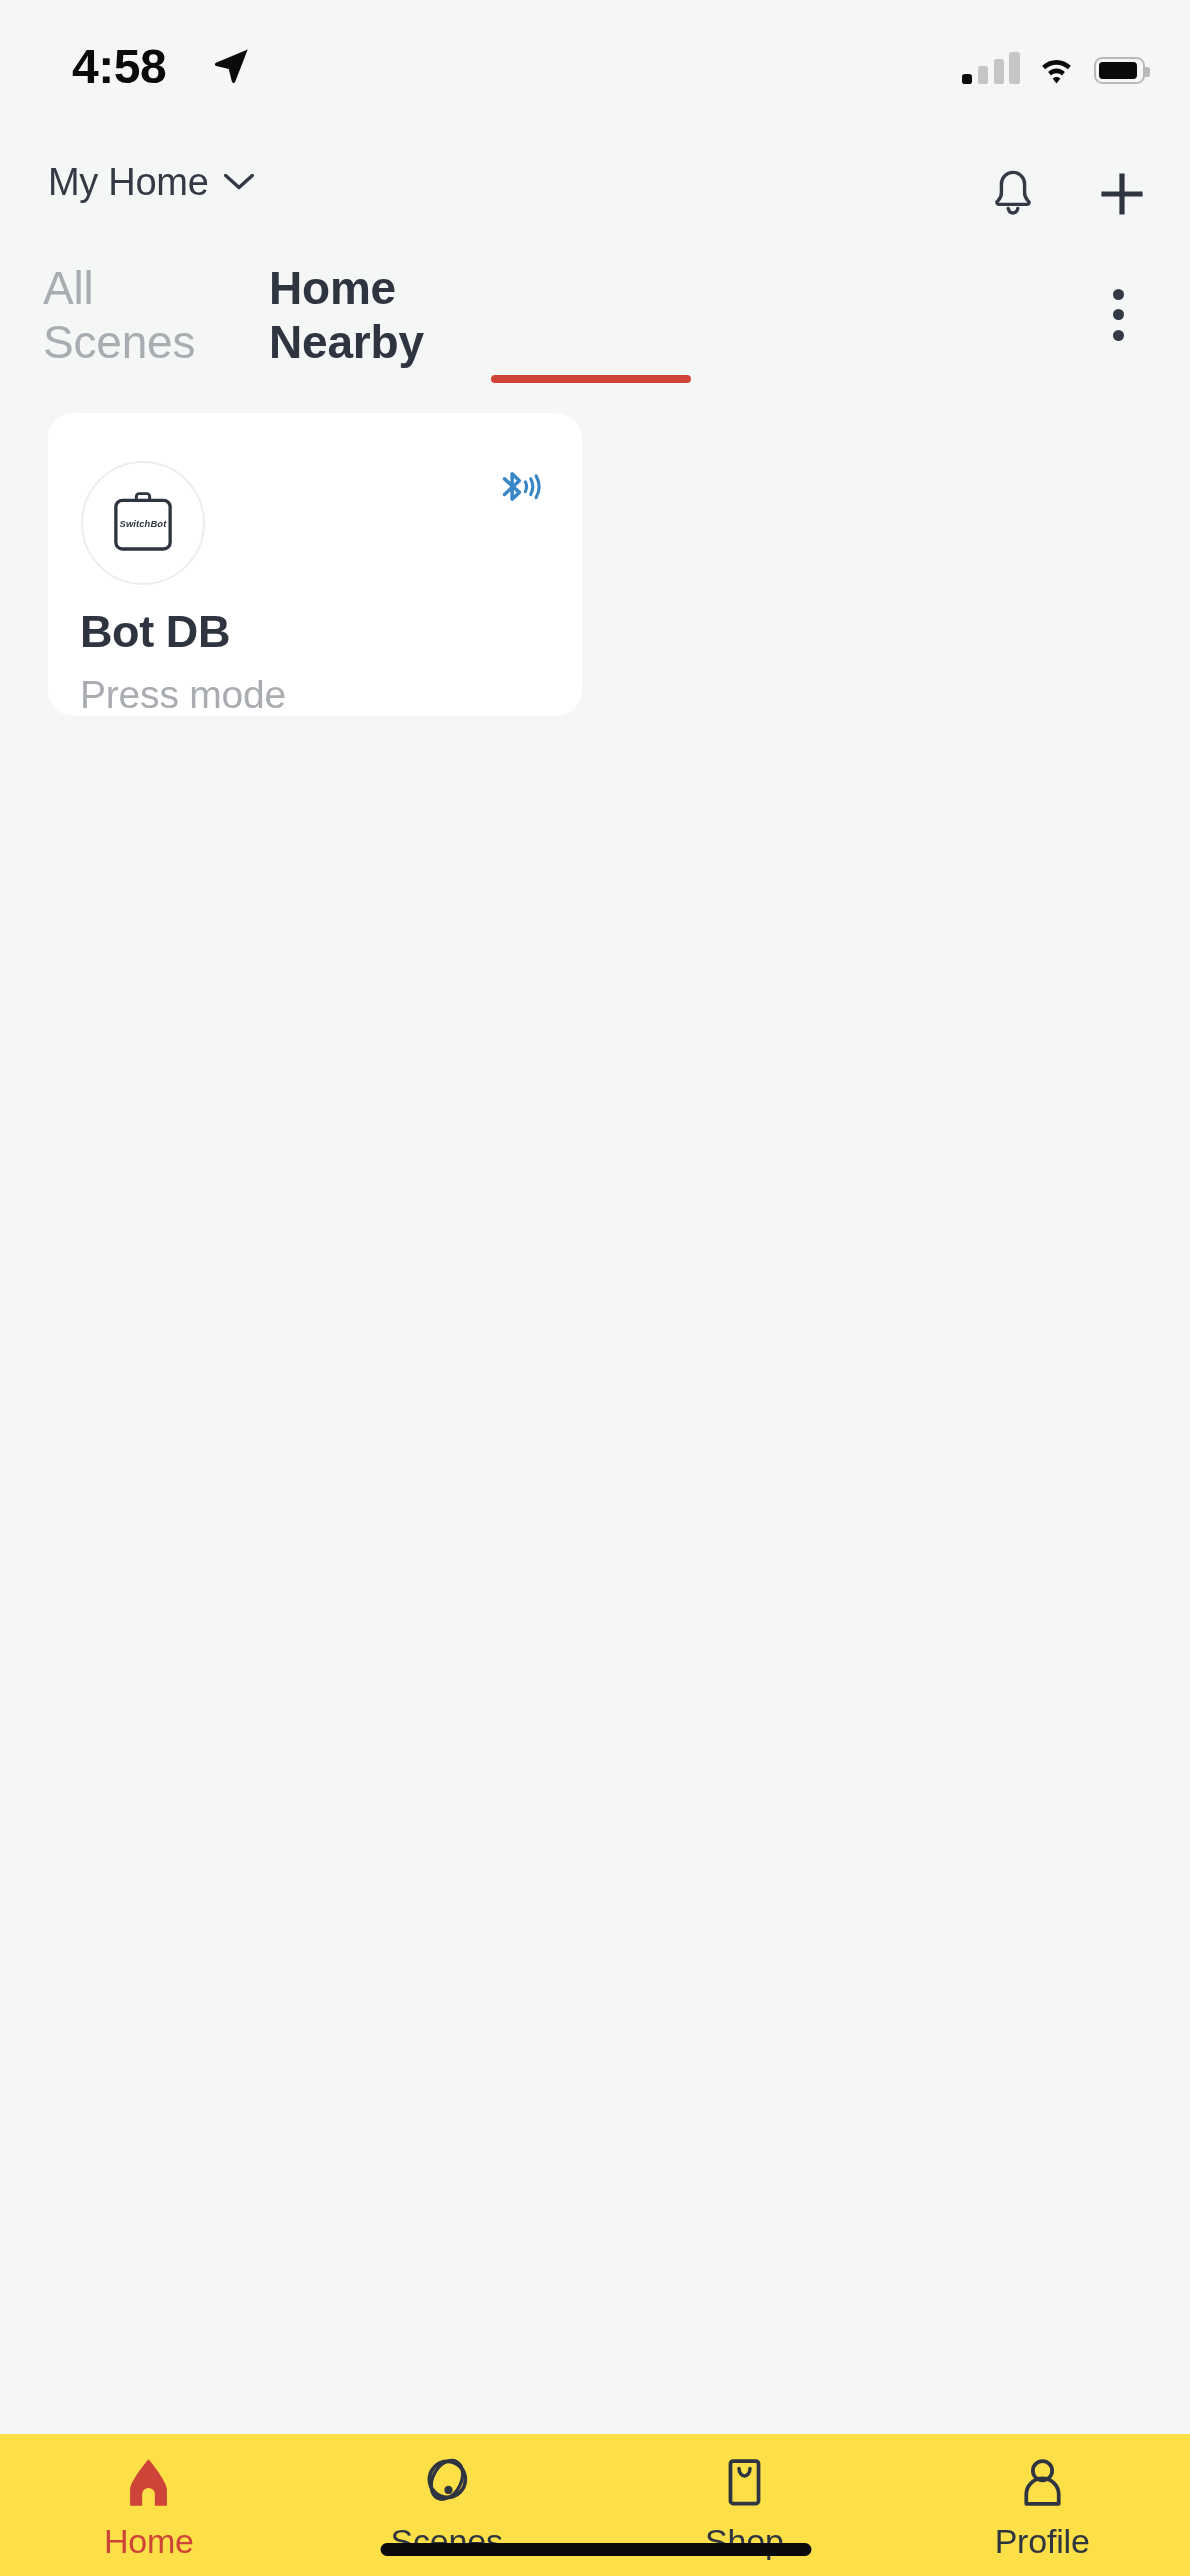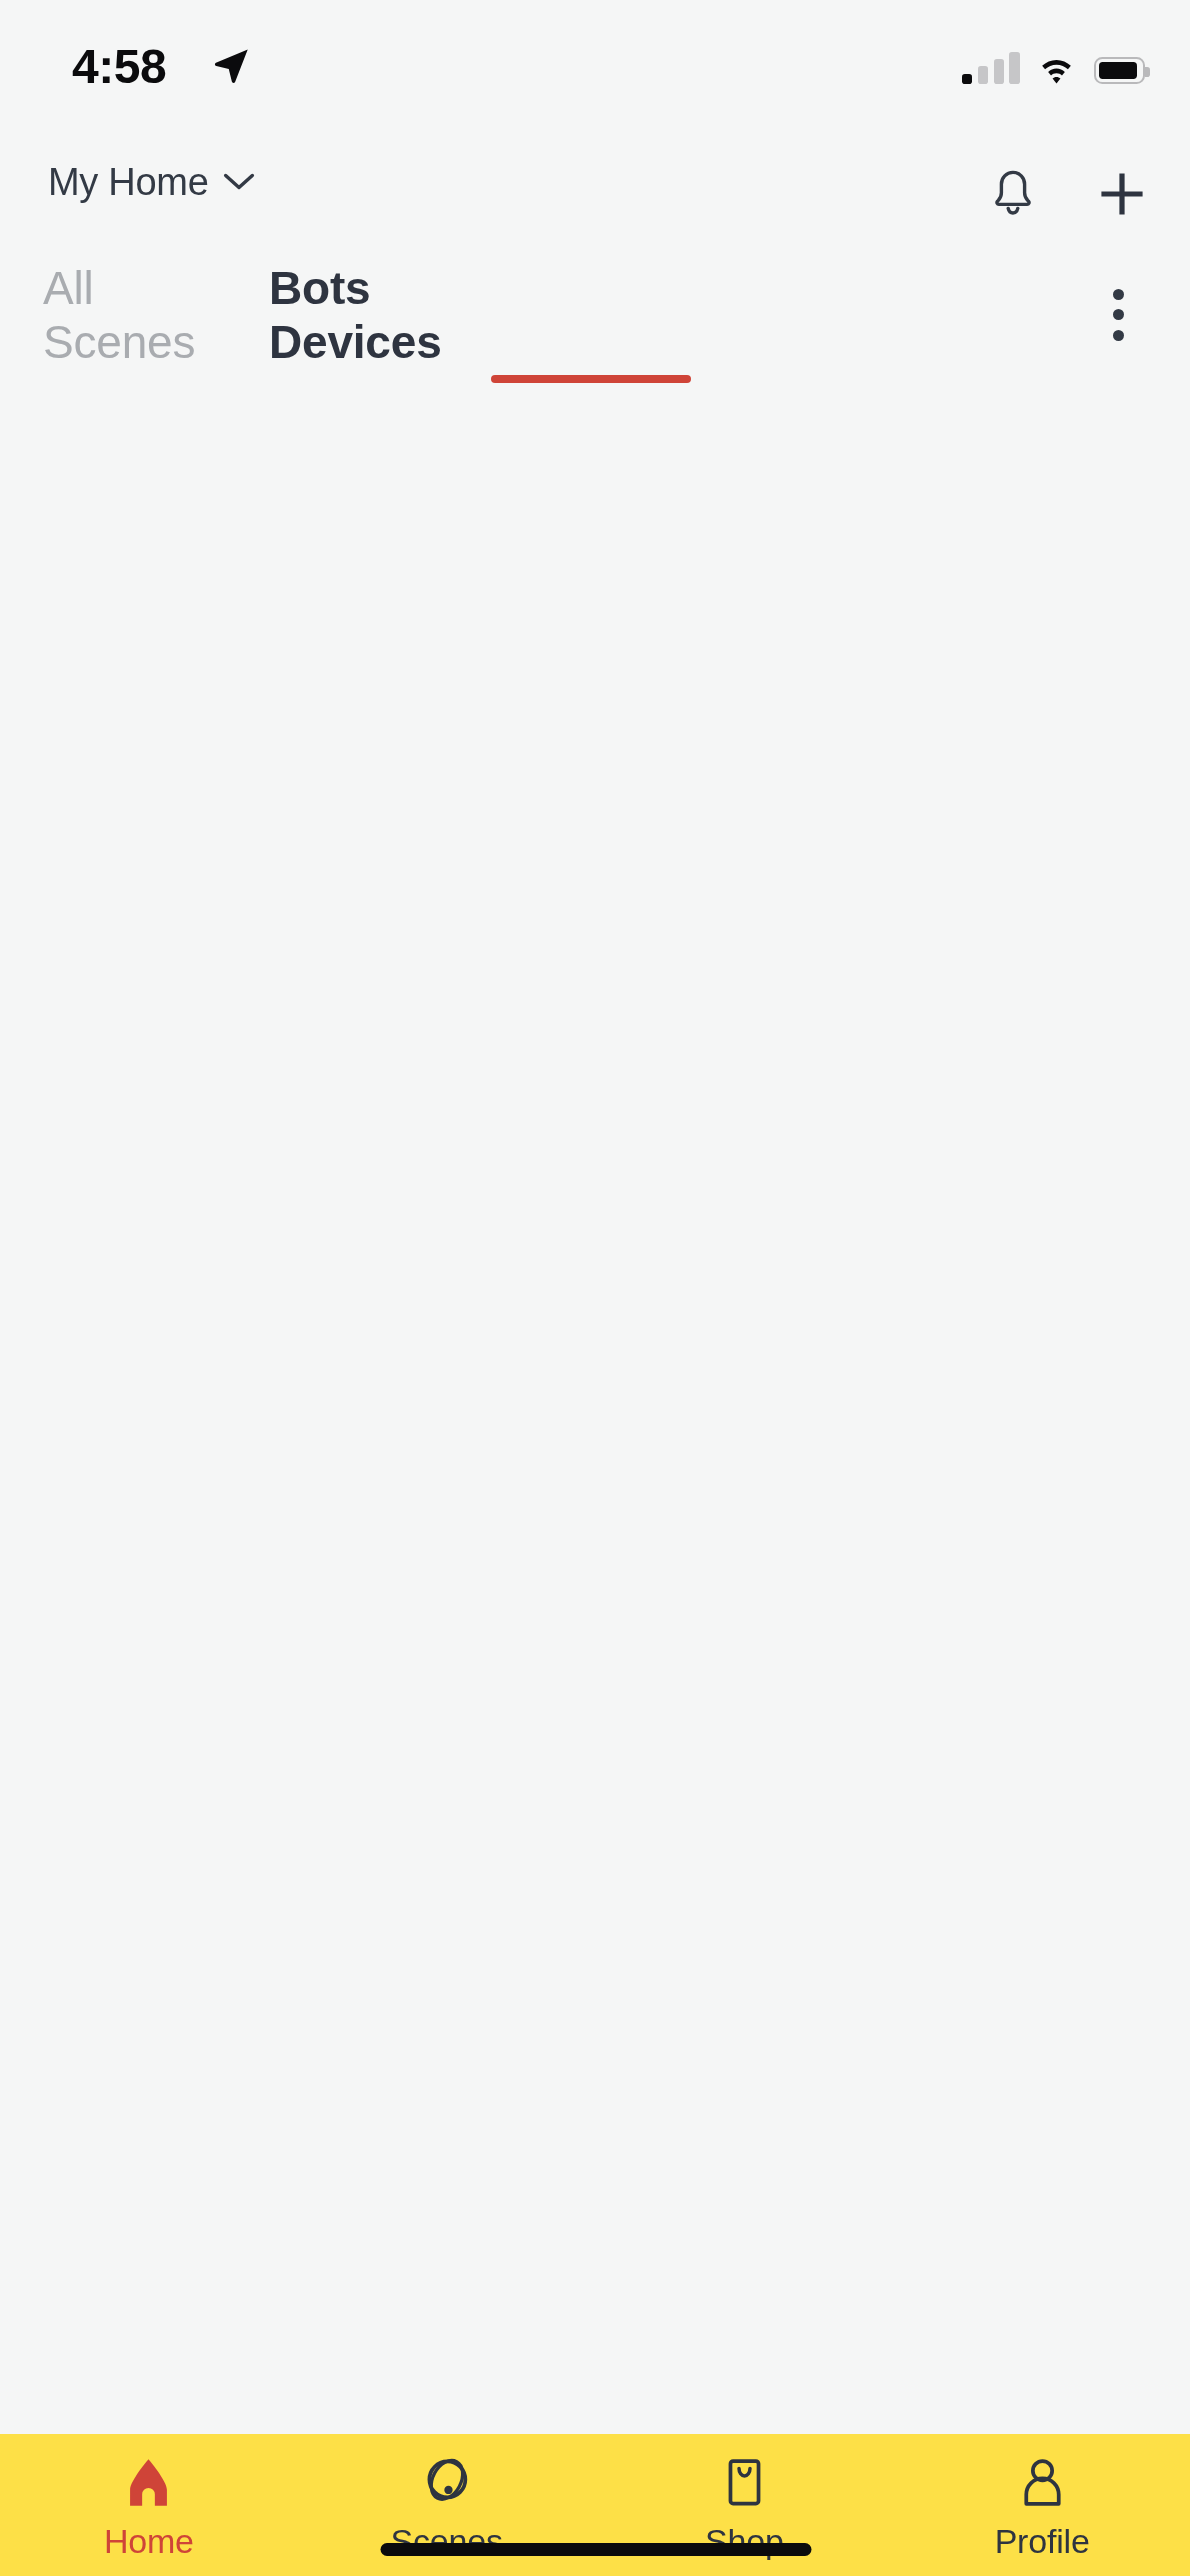--- a/index.html
+++ b/index.html
@@ -212,30 +212,56 @@
         </svg>
       </span>
     </div>
   </div>
 
   <div class="tabs">
     <div class="tab t0">
       <span class="txt">All Scenes</span>
     </div>
     <div class="tab t1">
-      <span class="txt">Bots Devices</span>
+      <span class="txt">Home Nearby</span>
     </div>
     <div class="tab-underline"></div>
     <div class="kebab">
       <i></i>
         <i></i>
         <i></i>
     </div>
   </div>
 
+  <div class="grid">
+    <div class="device-card">
+
+      <span class="card-bt">
+        <svg viewBox="0 0 28 21" width="52" height="39">
+          <path d="M6.2 5.3 L14.2 12.6 L10.3 16.2 V2.6 L14.2 6.3 L6.2 13.7" fill="none" stroke="#3a87c8" stroke-width="1.9" stroke-linecap="round" stroke-linejoin="round"></path>
+          <path d="M17.4 6.9 a6 6 0 0 1 0 5.3" fill="none" stroke="#3a87c8" stroke-width="1.7" stroke-linecap="round"></path>
+          <path d="M20.3 5.3 a9 9 0 0 1 0 8.5" fill="none" stroke="#3a87c8" stroke-width="1.7" stroke-linecap="round"></path>
+          <path d="M23.2 3.7 a12 12 0 0 1 0 11.7" fill="none" stroke="#3a87c8" stroke-width="1.7" stroke-linecap="round"></path>
+        </svg>
+      </span>
+
+      <div class="dev-icon-wrap">
+        <span class="bot-svg">
+          <svg viewBox="0 0 40 39" width="74" height="72">
+            <path d="M16.4 7.2 v-2.1 a1.5 1.5 0 0 1 1.5-1.5 h4.2 a1.5 1.5 0 0 1 1.5 1.5 v2.1" fill="none" stroke="#2e3440" stroke-width="1.6" stroke-linecap="round" stroke-linejoin="round"></path>
+            <rect x="5.3" y="7.2" width="29.4" height="26.4" rx="3.6" fill="none" stroke="#2e3440" stroke-width="1.8"></rect>
+            <text x="20" y="21.6" text-anchor="middle" font-family="Liberation Sans, sans-serif" font-size="5.1" font-weight="700" font-style="italic" fill="#2e3440" letter-spacing="0.05">SwitchBot</text>
+          </svg>
+        </span>
+      </div>
+
+      <div class="dev-name">Bot DB</div>
+      <div class="dev-status">Press mode</div>
+    </div>
+  </div>
 
   <div class="bottomnav">
 
     <div class="nav-item active">
       <span class="nav-ico">
         <svg viewBox="0 0 26 26" width="57" height="57">
           <path d="M13 2.4 C13 2.4 4.6 12.2 4.6 16.3 V23.6 H10.1 V18.4 a2.9 2.9 0 0 1 5.8 0 V23.6 H21.4 V16.3 C21.4 12.2 13 2.4 13 2.4 Z" fill="#cf4438"></path>
         </svg>
       </span>
       <span class="nav-label">Home</span>

